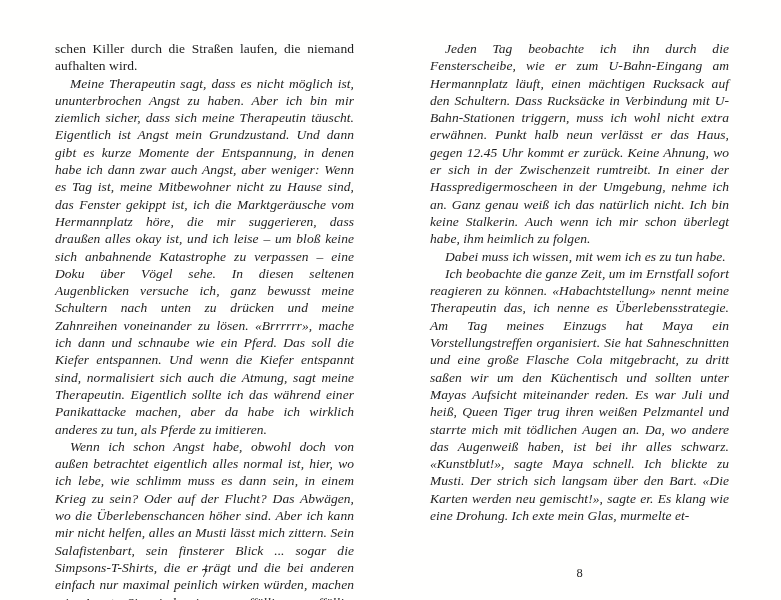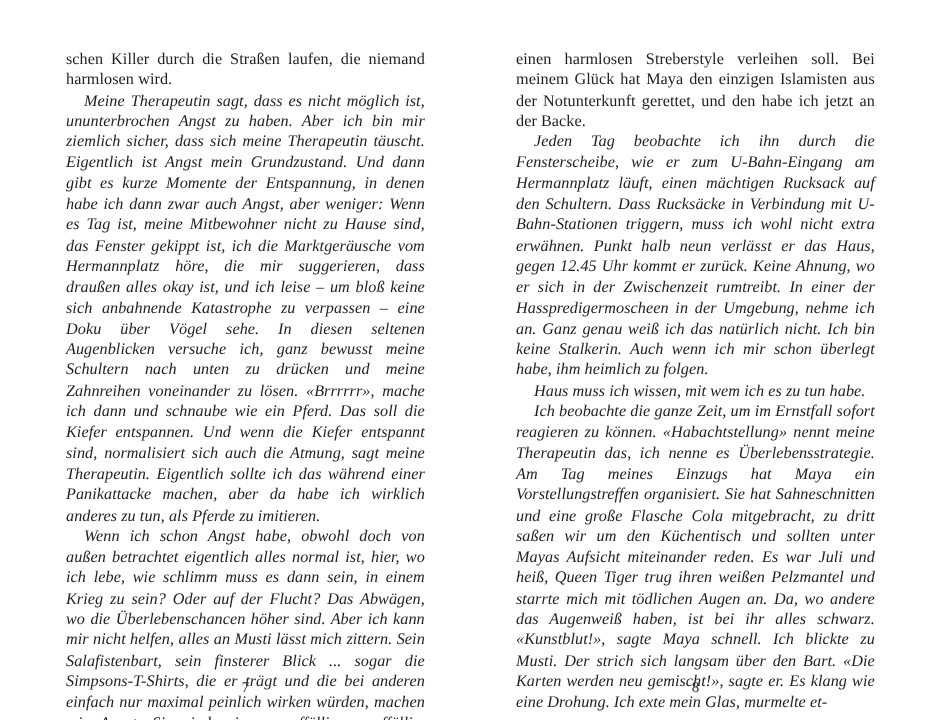--- a/index.html
+++ b/index.html
@@ -47,28 +47,27 @@
   }
   .page-number--left  { left: 55px; }
   .page-number--right { left: 430px; }
 </style>
 </head>
 <body>
 
 <div class="spread">
 
   <div class="page page--left" lang="de">
-    <p>schen Killer durch die Straßen laufen, die niemand harmlosen wird.</p>
+    <p>schen Killer durch die Straßen laufen, die niemand aufhalten wird.</p>
     <p class="indent">Meine Therapeutin sagt, dass es nicht möglich ist, ununterbrochen Angst zu haben. Aber ich bin mir ziemlich sicher, dass sich meine Therapeutin täuscht. Eigentlich ist Angst mein Grundzustand. Und dann gibt es kurze Momente der Entspannung, in denen habe ich dann zwar auch Angst, aber weniger: Wenn es Tag ist, meine Mitbewohner nicht zu Hause sind, das Fenster gekippt ist, ich die Marktgeräusche vom Hermannplatz höre, die mir suggerieren, dass draußen alles okay ist, und ich leise – um bloß keine sich anbahnende Katastrophe zu verpassen – eine Doku über Vögel sehe. In diesen seltenen Augenblicken versuche ich, ganz bewusst meine Schultern nach unten zu drücken und meine Zahnreihen voneinander zu lösen. «Brrrrrr», mache ich dann und schnaube wie ein Pferd. Das soll die Kiefer entspannen. Und wenn die Kiefer entspannt sind, normalisiert sich auch die Atmung, sagt meine Therapeutin. Eigentlich sollte ich das während einer Panikattacke machen, aber da habe ich wirklich anderes zu tun, als Pferde zu imitieren.</p>
     <p class="indent">Wenn ich schon Angst habe, obwohl doch von außen betrachtet eigentlich alles normal ist, hier, wo ich lebe, wie schlimm muss es dann sein, in einem Krieg zu sein? Oder auf der Flucht? Das Abwägen, wo die Überlebenschancen höher sind. Aber ich kann mir nicht helfen, alles an Musti lässt mich zittern. Sein Salafistenbart, sein finsterer Blick ... sogar die Simpsons-T-Shirts, die er trägt und die bei anderen einfach nur maximal peinlich wirken würden, machen mir Angst. Sie sind mir zu auffällig unauffällig. Genauso wie seine Brille, die wahrscheinlich aus Fensterglas ist und ihm</p>
   </div>
 
   <div class="page page--right" lang="de">
-    <p>einen harmlosen Streberstyle verleihen soll. Bei meinem Glück hat Maya den einzigen Islamisten aus der Notunterkunft gerettet, und den habe ich jetzt an der Backe.</p>
     <p class="indent">Jeden Tag beobachte ich ihn durch die Fensterscheibe, wie er zum U-Bahn-Eingang am Hermannplatz läuft, einen mächtigen Rucksack auf den Schultern. Dass Rucksäcke in Verbindung mit U-Bahn-Stationen triggern, muss ich wohl nicht extra erwähnen. Punkt halb neun verlässt er das Haus, gegen 12.45 Uhr kommt er zurück. Keine Ahnung, wo er sich in der Zwischenzeit rumtreibt. In einer der Hasspredigermoscheen in der Umgebung, nehme ich an. Ganz genau weiß ich das natürlich nicht. Ich bin keine Stalkerin. Auch wenn ich mir schon überlegt habe, ihm heimlich zu folgen.</p>
-    <p class="indent">Haus muss ich wissen, mit wem ich es zu tun habe.</p>
+    <p class="indent">Dabei muss ich wissen, mit wem ich es zu tun habe.</p>
     <p class="indent">Ich beobachte die ganze Zeit, um im Ernstfall sofort reagieren zu können. «Habachtstellung» nennt meine Therapeutin das, ich nenne es Überlebensstrategie. Am Tag meines Einzugs hat Maya ein Vorstellungstreffen organisiert. Sie hat Sahneschnitten und eine große Flasche Cola mitgebracht, zu dritt saßen wir um den Küchentisch und sollten unter Mayas Aufsicht miteinander reden. Es war Juli und heiß, Queen Tiger trug ihren weißen Pelzmantel und starrte mich mit tödlichen Augen an. Da, wo andere das Augenweiß haben, ist bei ihr alles schwarz. «Kunstblut!», sagte Maya schnell. Ich blickte zu Musti. Der strich sich langsam über den Bart. «Die Karten werden neu gemischt!», sagte er. Es klang wie eine Drohung. Ich exte mein Glas, murmelte et-</p>
   </div>
 
   <div class="page-number page-number--left">7</div>
   <div class="page-number page-number--right">8</div>
 
 </div>
 
 </body></html>

